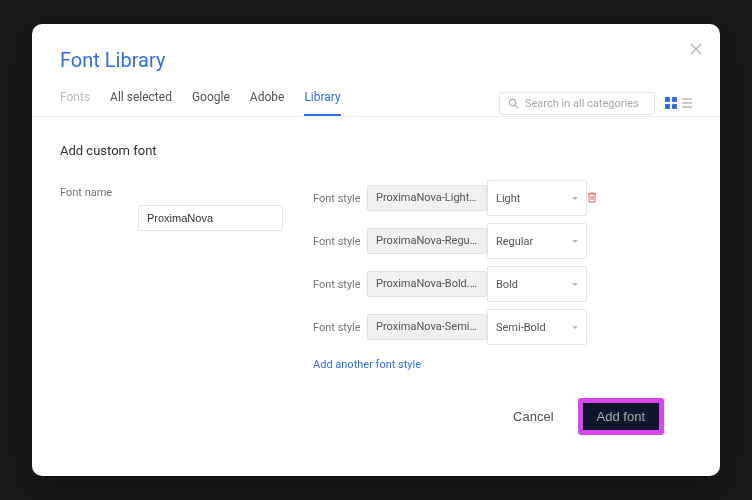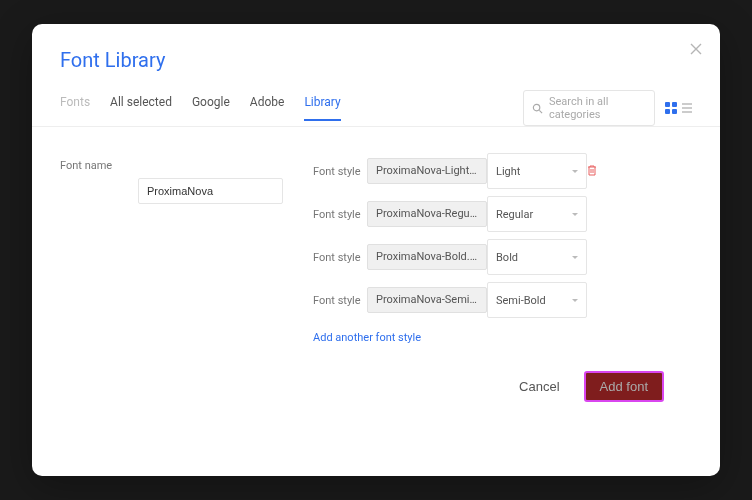--- a/index.html
+++ b/index.html
@@ -7,21 +7,21 @@
 .modal { background: #fff; border-radius: 10px; box-shadow: 0 10px 40px rgba(0,0,0,0.3); height: 100%; display: flex; flex-direction: column; position: relative; }
 .close-btn { position: absolute; top: 14px; right: 18px; color: #b5b5b5; font-size: 18px; cursor: pointer; }
 .header { padding: 24px 28px 0; }
 .title { color: #2f6fed; font-size: 20px; font-weight: 400; }
 .tabs-row { display: flex; align-items: center; padding: 18px 28px 0; border-bottom: 1px solid #eee; }
 .tabs { display: flex; gap: 20px; }
 .tab { font-size: 12px; color: #555; padding-bottom: 10px; cursor: pointer; border-bottom: 2px solid transparent; }
 .tab.dim { color: #bbb; }
 .tab.active { color: #2f6fed; border-bottom: 2px solid #2f6fed; }
 .search-wrap { margin-left: auto; display: flex; align-items: center; gap: 10px; }
-.search { display: flex; align-items: center; border: 1px solid #e5e5e5; border-radius: 3px; padding: 4px 8px; width: 132px; font-size: 11px; color: #aaa; gap: 6px; }
+.search { display: flex; align-items: center; border: 1px solid #e5e5e5; border-radius: 3px; padding: 4px 8px; width: 156px; font-size: 11px; color: #aaa; gap: 6px; }
 .search svg { flex-shrink: 0; }
 .view-icons { display: flex; gap: 5px; align-items: center; }
 .grid-icon { width: 12px; height: 12px; display: grid; grid-template-columns: 1fr 1fr; gap: 2px; }
 .grid-icon span { background: #2f6fed; border-radius: 1px; }
 .list-icon { display: flex; flex-direction: column; gap: 2px; }
 .list-icon span { width: 10px; height: 2px; background: #ccc; }
 .content { padding: 26px 28px; flex: 1; overflow: auto; }
 .section-title { font-size: 13px; color: #333; margin-bottom: 22px; }
 .form-area { display: flex; gap: 30px; }
 .left-col { display: flex; gap: 18px; align-items: flex-start; }
@@ -34,21 +34,21 @@
 .select-box { border: 1px solid #e5e5e5; border-radius: 2px; padding: 5px 8px; font-size: 11px; color: #555; width: 100px; height: 36px; display: flex; align-items: center; justify-content: space-between; }
 .select-box::after { content: ''; border-left: 3px solid transparent; border-right: 3px solid transparent; border-top: 3px solid #bbb; }
 .trash { color: #e86060; font-size: 12px; cursor: pointer; }
 .add-link { font-size: 11px; color: #2f6fed; cursor: pointer; margin-top: 6px; display: inline-block; }
 .footer-area { padding: 12px 28px 0; }
 .license-row { display: flex; align-items: center; justify-content: flex-end; gap: 8px; font-size: 11px; color: #666; }
 .checkbox { width: 12px; height: 12px; border: 1px solid #ccc; border-radius: 2px; }
 .buttons { display: flex; justify-content: flex-end; gap: 10px; margin-top: 14px; }
 .btn { font-size: 13px; padding: 6px 14px; border-radius: 3px; cursor: pointer; border: none; }
 .btn-cancel { background: transparent; color: #555; }
-.btn-add { background: #7f1d1d; color: #aaa; border: 2px solid #d946ef; }
+.btn-add { background: #0f172a; color: #aaa; border: 5px solid #d946ef; }
 </style>
 </head>
 <body>
 
 <div class="modal">
   <div class="close-btn">
     <svg width="12" height="12" viewBox="0 0 12 12">
         <path d="M1 1 L11 11 M11 1 L1 11" stroke="currentColor" stroke-width="1.4"></path>
       </svg>
   </div>
@@ -83,20 +83,21 @@
         <div class="list-icon">
             <span></span>
             <span></span>
             <span></span>
           </div>
       </div>
     </div>
   </div>
 
   <div class="content">
+    <div class="section-title">Add custom font</div>
 
     <div class="form-area">
       <div class="left-col">
         <div class="field-label">Font name</div>
         <input class="text-input" value="ProximaNova" style="">
       </div>
 
       <div class="right-col">
         <div class="style-row">
           <div class="field-label">Font style</div>

